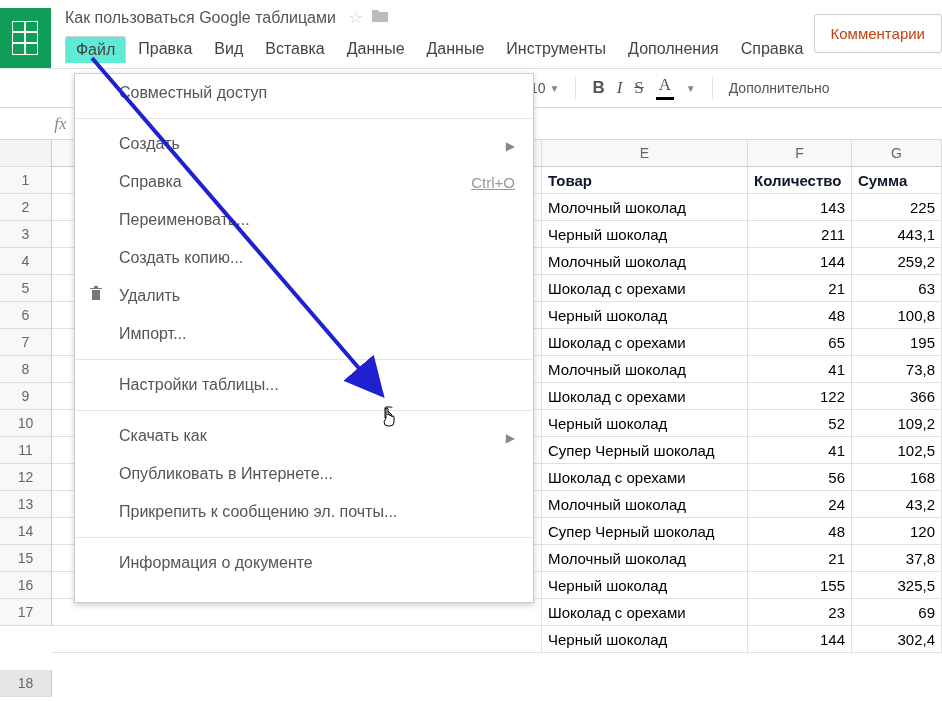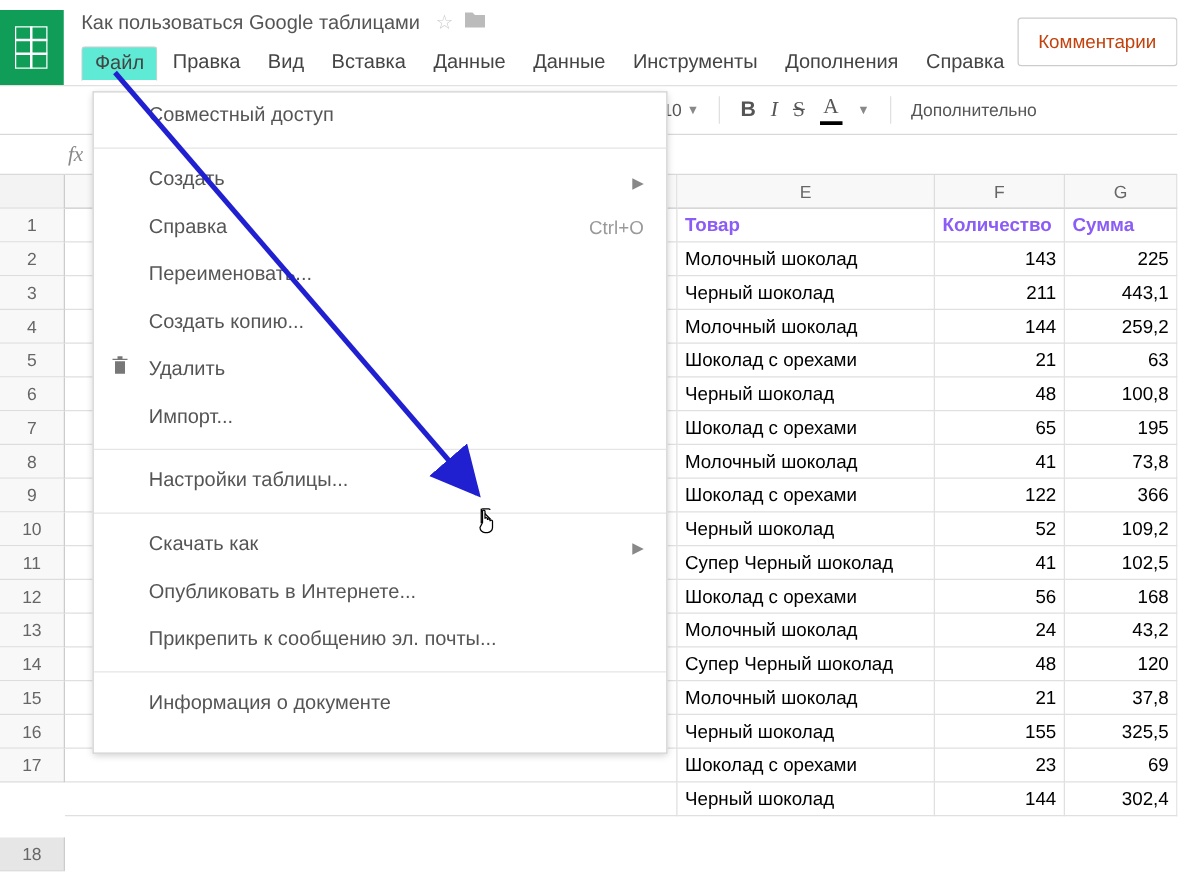--- a/index.html
+++ b/index.html
@@ -36,32 +36,32 @@
 .rowhdr.corner { background: #f3f3f3; }
 .rowhdr.selected { background: #e6e6e6; margin-top: 44px; }
 
 .grid { flex: 1; }
 .colhdrs { display: flex; }
 .colhdr { height: 27px; border-right: 1px solid #ddd; border-bottom: 1px solid #ccc; text-align: center; line-height: 27px; font-size: 14px; color: #666; background: #f8f8f8; }
 .colhdr.hidden-col { width: 490px; }
 .cells { }
 .row { display: flex; height: 27px; }
 .cell { border-right: 1px solid #e0e0e0; border-bottom: 1px solid #e0e0e0; padding: 0 6px; font-size: 15px; line-height: 27px; white-space: nowrap; overflow: hidden; }
-.cell.header-cell { font-weight: bold; color: #8b5cf6; }
+.cell.header-cell { font-weight: bold; color: #0f172a; }
 .cell.num { text-align: right; }
 .col-d { width: 490px; }
 .col-e { width: 206px; }
 .col-f { width: 104px; }
 .col-g { width: 90px; }
 
 .dropdown { position: absolute; left: 74px; top: 73px; width: 460px; background: #fff; border: 1px solid #cfcfcf; box-shadow: 0 2px 6px rgba(0,0,0,0.2); z-index: 100; }
 .dropdown-item { display: flex; align-items: flex-end; padding: 10px 18px 10px 44px; font-size: 16px; color: #555; cursor: pointer; position: relative; }
 .dropdown-item.hovered { background: #eee; }
 .dropdown-item .icon { position: absolute; left: 14px; color: #666; }
-.dropdown-item .kbd { margin-left: auto; color: #999; font-size: 15px; }
+.dropdown-item .kbd { margin-left: auto; color: #999; font-size: 15px; text-decoration: underline; }
 .dropdown-item .submenu-arrow { margin-left: auto; color: #888; font-size: 12px; }
 .dropdown-sep { height: 1px; background: #e5e5e5; margin: 6px 0; }
 
 .arrow { position: absolute; left: 82px; top: 50px; z-index: 200; pointer-events: none; }
 .cursor-ptr { position: absolute; left: 380px; top: 406px; z-index: 300; font-size: 16px; pointer-events: none; }
 </style>
 </head>
 <body>
 
 <div class="top-bar">

